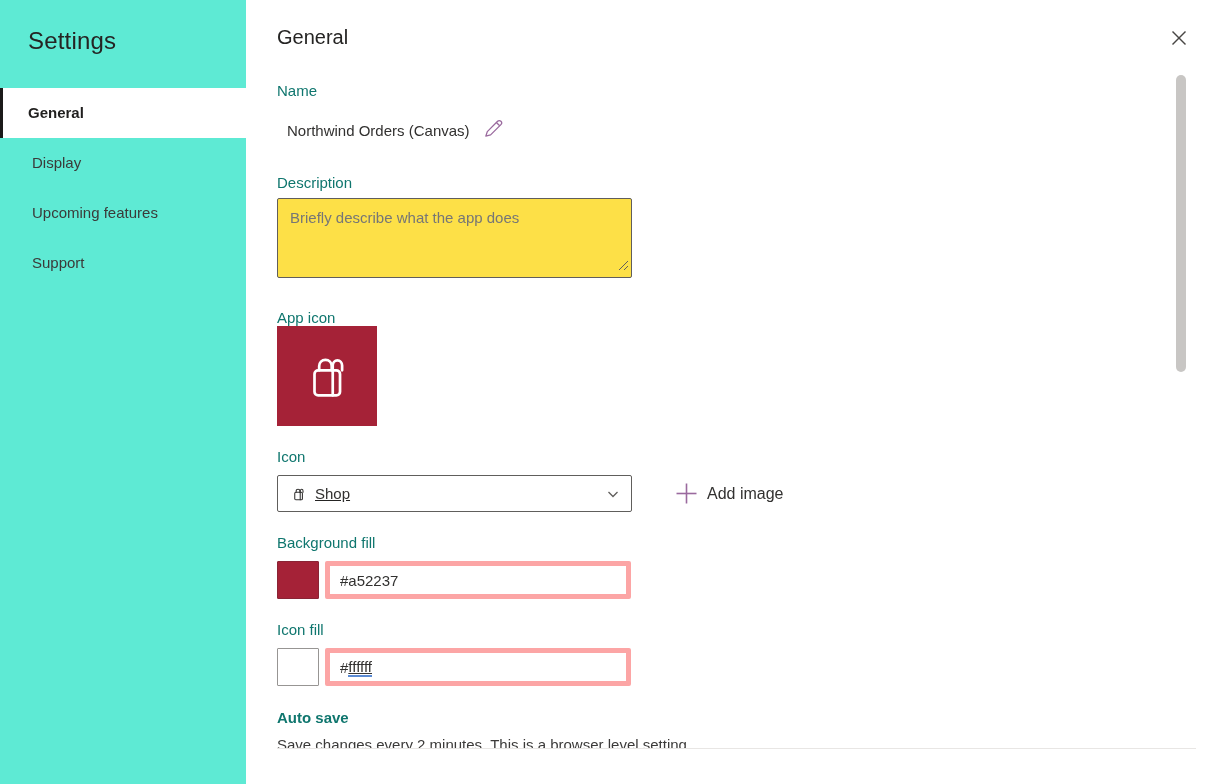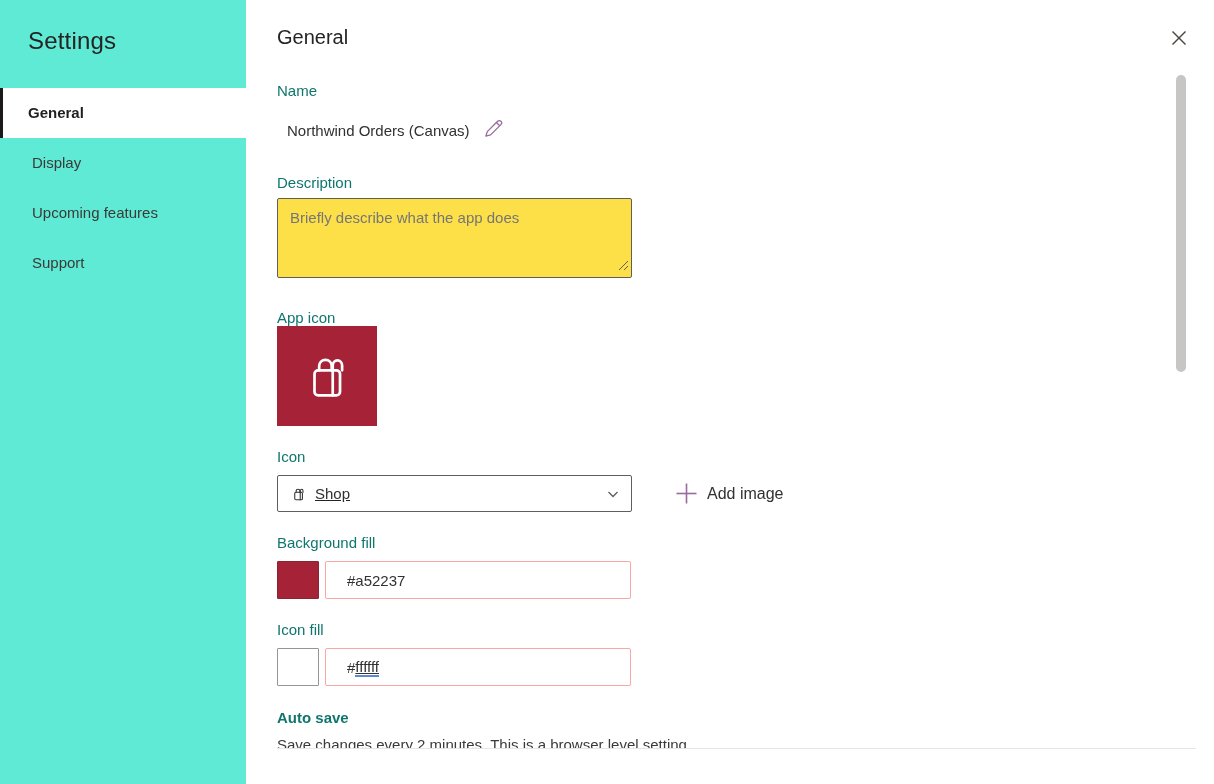--- a/index.html
+++ b/index.html
@@ -90,23 +90,23 @@
   }
   .add-image-label { font-size: 16px; color: #323130; font-family: "Liberation Sans", sans-serif; }
 
   .fill-row { position: absolute; left: 31px; display: flex; align-items: center; gap: 6px; }
   .swatch {
     width: 42px; height: 38px; border: 1px solid #979593; border-radius: 1px;
     cursor: pointer; padding: 0;
   }
   .hex-input {
     width: 306px; height: 38px;
-    border: 1px solid #fca5a5; border-radius: 2px; background: #fff;
+    border: 5px solid #fca5a5; border-radius: 2px; background: #fff;
     font-family: "Liberation Sans", sans-serif;
-    font-size: 15px; color: #323130; padding: 0 21px;
+    font-size: 15px; color: #323130; padding: 0 10px;
     display: flex; align-items: center;
   }
   input.hex-input { outline: none; }
   .spellcheck {
     text-decoration: underline;
     border-bottom: 2px solid #5b8bd4;
     padding-bottom: 0px;
   }
 
   .autosave-desc {

